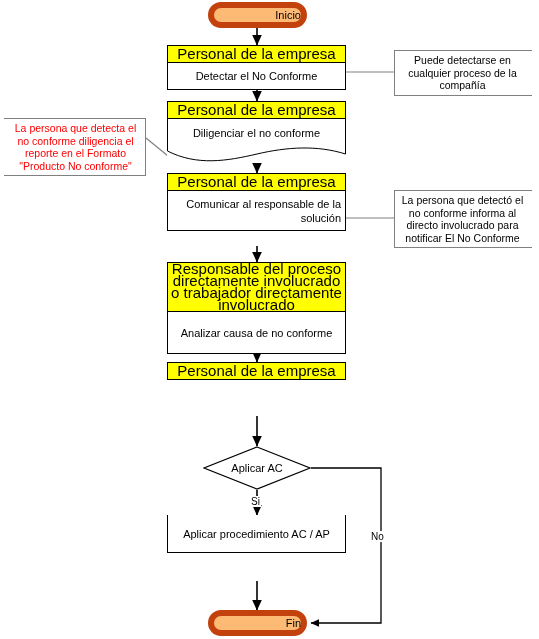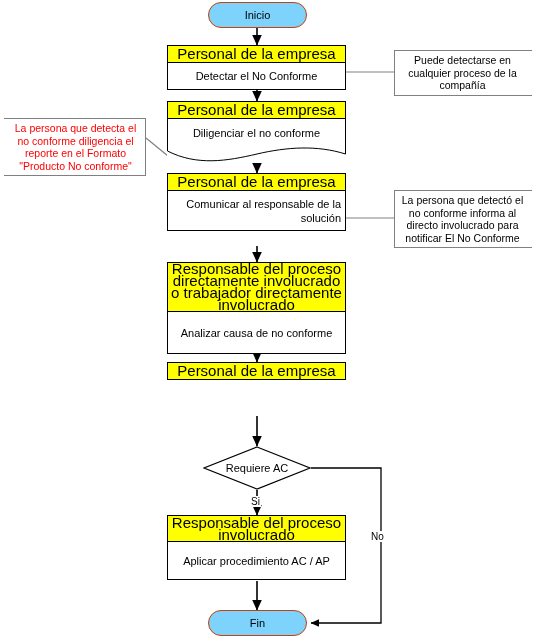--- a/index.html
+++ b/index.html
@@ -22,27 +22,27 @@
     left: 0;
     top: 0;
     width: 539px;
     height: 639px;
     pointer-events: none;
   }
 
   
   .terminator {
     position: absolute;
-    border: 1px solid #c2410c;
+    border: 6px solid #c2410c;
     border-radius: 14px;
-    background: #7dd3fc;
+    background: #fdba74;
     box-sizing: border-box;
     display: flex;
     align-items: center;
-    justify-content: center;
+    justify-content: flex-end;
     font-size: 11px;
     color: #000000;
     z-index: 3;
   }
 
   
   .node {
     position: absolute;
     box-sizing: border-box;
     background: #ffffff;
@@ -203,28 +203,27 @@
   </div>
 
   <div class="node" style="left:167px; top:362px; width:179px;">
     <div class="hdr">Personal de la empresa</div>
   </div>
 
   <div class="decision" style="left:203px; top:446px; width:108px; height:44px;">
     <svg width="108" height="44" viewBox="0 0 108 44" xmlns="http://www.w3.org/2000/svg">
       <polygon points="54,1 107,22 54,43 1,22" fill="#ffffff" stroke="#000000" stroke-width="1.2"></polygon>
     </svg>
-    <div class="dlabel">Requiere AC</div>
+    <div class="dlabel">Aplicar AC</div>
   </div>
 
   <div class="edge-label" style="left:250px; top:496px;">Si</div>
   <div class="edge-label" style="left:370px; top:531px;">No</div>
 
   <div class="node" style="left:167px; top:515px; width:179px;">
-    <div class="hdr" style="height:27px; display:flex; align-items:center; justify-content:center;">Responsable del proceso involucrado</div>
     <div class="bdy" style="height:38px;">Aplicar procedimiento AC / AP</div>
   </div>
 
   <div class="terminator" style="left:208px; top:610px; width:99px; height:26px;">
     <span>Fin</span>
   </div>
 
   <div class="note bracket-right" style="left:394px; top:50px; width:138px;">Puede detectarse en cualquier proceso de la compañía</div>
 
   <div class="note bracket-left red" style="left:4px; top:118px; width:142px;">La persona que detecta el no conforme diligencia el reporte en el Formato "Producto No conforme"</div>

